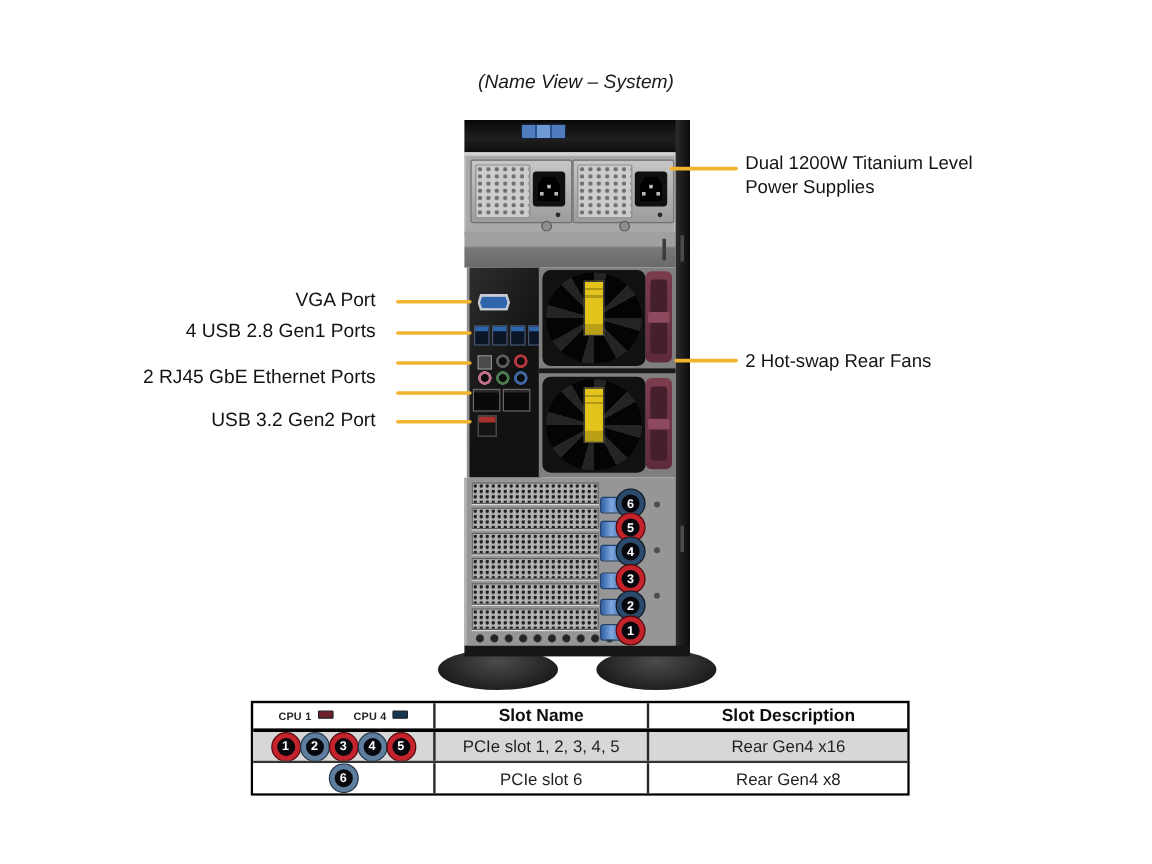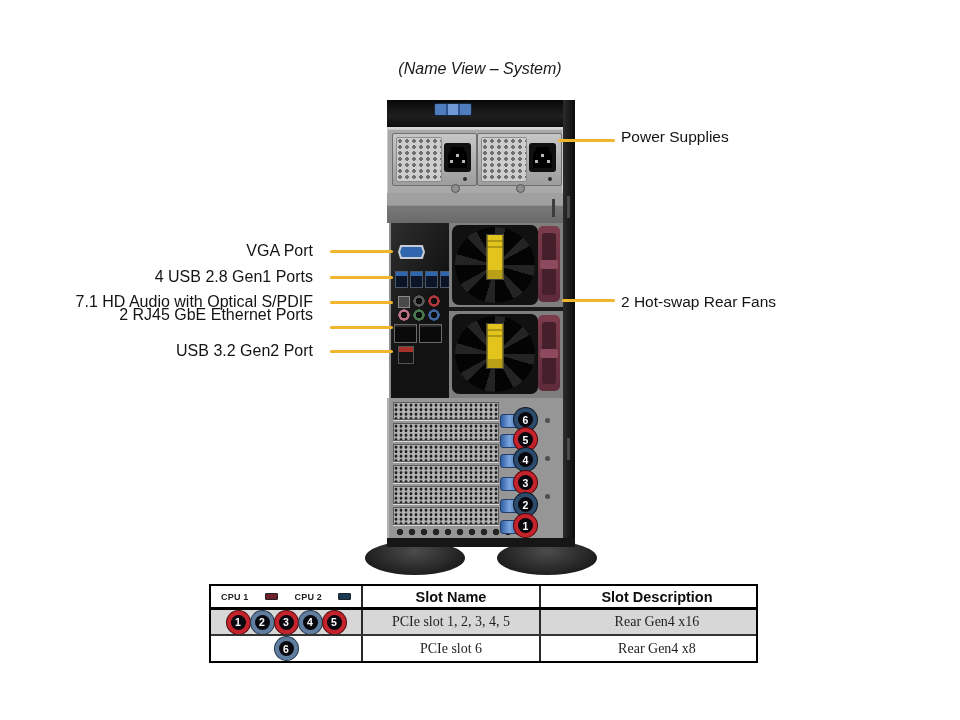--- a/index.html
+++ b/index.html
@@ -115,23 +115,23 @@
   .spec-table *{box-sizing:border-box;}
   .t-row{display:flex;}
   .t-head{height:24px;border-bottom:3px solid #000;}
   .t-r1{height:26px;background:#d7d7d7;border-bottom:2px solid #333;}
   .t-r2{height:25px;background:#fff;}
   .t-cell{display:flex;align-items:center;justify-content:center;overflow:hidden;}
   .c1{width:152px;border-right:2px solid #282828;}
   .c2{width:178px;border-right:2px solid #282828;}
   .c3{flex:1;padding-left:17px;}
   .head-txt{font-weight:bold;font-size:14.5px;color:#0d0d0d;}
-  .cell-txt{font-size:14px;color:#1f1f1f;font-family:Liberation Serif, serif;}
+  .cell-txt{font-size:14px;color:#1f1f1f;}
   .legend{gap:17px;}
-  .lg-item{display:flex;align-items:center;gap:16px;}
+  .lg-item{display:flex;align-items:flex-start;gap:5px;}
   .lg-txt{font-size:9px;font-weight:bold;color:#222;letter-spacing:.2px;}
   .swatch{width:13px;height:7px;border:1px solid #222;border-radius:1px;}
   .sw1{background:#6D2029;}
   .sw2{background:#173954;}
   .badge-strip{gap:7px;}
   .badge-strip .badge{margin:0 1px;}
 </style>
 </head>
 <body>
 
@@ -237,38 +237,38 @@
   <div class="cline" style="left:330px;top:250px;width:63px;"></div>
   <div class="cline" style="left:330px;top:276px;width:63px;"></div>
   <div class="cline" style="left:330px;top:301px;width:63px;"></div>
   <div class="cline" style="left:330px;top:326px;width:63px;"></div>
   <div class="cline" style="left:330px;top:350px;width:63px;"></div>
   <div class="cline" style="left:558px;top:139px;width:57px;"></div>
   <div class="cline" style="left:562px;top:299px;width:53px;"></div>
 
   <div class="llabel" style="top:242px;">VGA Port</div>
   <div class="llabel" style="top:268px;">4 USB 2.8 Gen1 Ports</div>
-  <div class="llabel" style="top:293px;">7.1 HD Audio with Optical S/PDIF</div>
   <div class="llabel" style="top:306px;">2 RJ45 GbE Ethernet Ports</div>
   <div class="llabel" style="top:342px;">USB 3.2 Gen2 Port</div>
 
   <div class="rlabel" style="top:127px;">
+    <div>Dual 1200W Titanium Level</div>
     <div>Power Supplies</div>
   </div>
   <div class="rlabel" style="top:292px;">2 Hot-swap Rear Fans</div>
 
   <div class="spec-table">
     <div class="t-row t-head">
       <div class="t-cell c1 legend">
         <span class="lg-item">
           <span class="lg-txt">CPU 1</span>
           <span class="swatch sw1"></span>
         </span>
         <span class="lg-item">
-          <span class="lg-txt">CPU 2</span>
+          <span class="lg-txt">CPU 4</span>
           <span class="swatch sw2"></span>
         </span>
       </div>
       <div class="t-cell c2 head-txt">Slot Name</div>
       <div class="t-cell c3 head-txt">Slot Description</div>
     </div>
     <div class="t-row t-r1">
       <div class="t-cell c1 badge-strip">
         <div class="badge red">1</div>
         <div class="badge blue">2</div>

